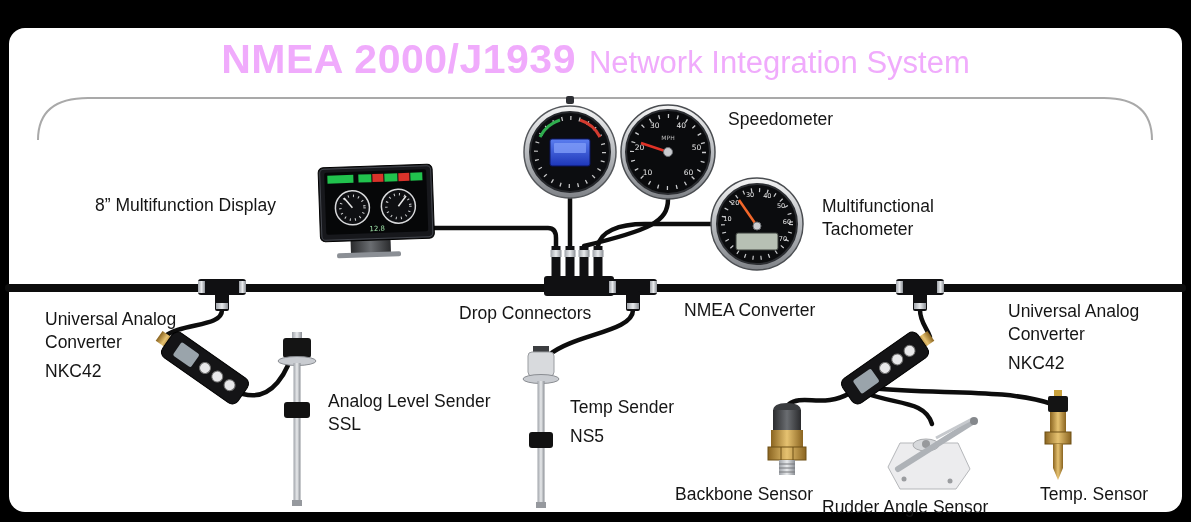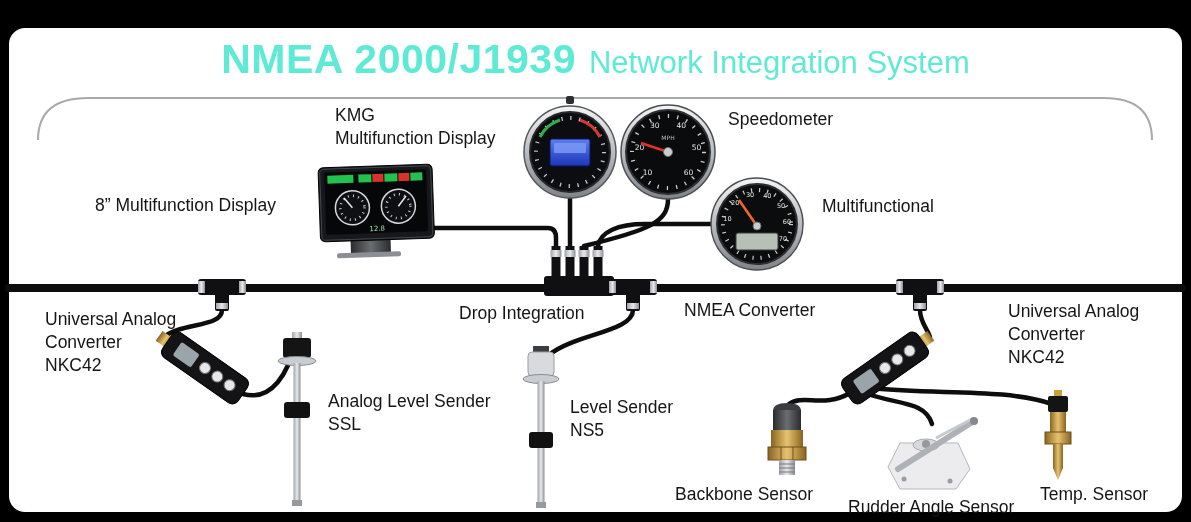--- a/index.html
+++ b/index.html
@@ -1,25 +1,25 @@
 <!DOCTYPE html>
 <html><head>
 <meta charset="utf-8">
 <style>
   *{box-sizing:border-box}
   body{margin:0;background:#555}
   .stage{position:relative;width:1191px;height:522px;background:#000;overflow:hidden;
          font-family:"Liberation Sans",sans-serif}
   .panel{position:absolute;left:9px;top:28px;right:9px;bottom:10px;background:#ffffff;border-radius:16px}
   svg.layer{position:absolute;left:0;top:0}
-  .title{position:absolute;left:0;top:36px;width:100%;text-align:center;color:#5eead4;white-space:nowrap}
+  .title{position:absolute;left:0;top:36px;width:100%;text-align:center;color:#f0abfc;white-space:nowrap}
   .title .main{font-size:41px;font-weight:700;letter-spacing:.5px}
   .title .sub{font-size:31px;font-weight:500;margin-left:13px}
   .lbl{position:absolute;font-size:17.5px;color:#151515;line-height:1.32;white-space:nowrap}
-  .gap{margin-top:0}
+  .gap{margin-top:6px}
   text{font-family:"DejaVu Sans",sans-serif;text-anchor:middle;dominant-baseline:middle}
   .gnum{font-size:7.5px;fill:#e9e9e9}
   .gnum2{font-size:6.5px;fill:#e9e9e9}
   .gunit{font-size:6px;fill:#bdbdbd}
   .readout{font-size:7px;fill:#9fe2a8}
 </style>
 </head>
 <body>
 
 <div class="stage">
@@ -234,71 +234,68 @@
     <g transform="translate(1058,396)">
       <rect x="-4" y="-6" width="8" height="8" fill="#c9a23d"></rect>
       <rect x="-10" y="0" width="20" height="16" rx="2" fill="#141414"></rect>
       <rect x="-8" y="16" width="16" height="20" fill="url(#brass)"></rect>
       <rect x="-13" y="36" width="26" height="12" fill="url(#brass)" stroke="#6e5016"></rect>
       <rect x="-5" y="48" width="10" height="24" fill="url(#brass)"></rect>
       <path d="M -5 72 L 5 72 L 0 84 Z" fill="url(#brass)"></path>
     </g>
   </svg>
 
-  <div class="lbl" style="left:335px;top:104px">
-    <div>KMG</div>
-    <div>Multifunction Display</div>
-  </div>
 
   <div class="lbl" style="left:728px;top:108px">
     <div>Speedometer</div>
   </div>
 
   <div class="lbl" style="left:95px;top:194px">
     <div>8” Multifunction Display</div>
   </div>
 
   <div class="lbl" style="left:822px;top:195px">
     <div>Multifunctional</div>
+    <div>Tachometer</div>
   </div>
 
   <div class="lbl" style="left:459px;top:302px">
-    <div>Drop Integration</div>
+    <div>Drop Connectors</div>
   </div>
 
   <div class="lbl" style="left:684px;top:299px">
     <div>NMEA Converter</div>
   </div>
 
   <div class="lbl" style="left:45px;top:308px">
     <div>Universal Analog</div>
     <div>Converter</div>
     <div class="gap">NKC42</div>
   </div>
 
   <div class="lbl" style="left:328px;top:390px">
     <div>Analog Level Sender</div>
     <div>SSL</div>
   </div>
 
   <div class="lbl" style="left:570px;top:396px">
-    <div>Level Sender</div>
+    <div>Temp Sender</div>
     <div class="gap">NS5</div>
   </div>
 
   <div class="lbl" style="left:1008px;top:300px">
     <div>Universal Analog</div>
     <div>Converter</div>
     <div class="gap">NKC42</div>
   </div>
 
   <div class="lbl" style="left:675px;top:483px">
     <div>Backbone Sensor</div>
   </div>
 
-  <div class="lbl" style="left:848px;top:496px">
+  <div class="lbl" style="left:822px;top:496px">
     <div>Rudder Angle Sensor</div>
   </div>
 
   <div class="lbl" style="left:1040px;top:483px">
     <div>Temp. Sensor</div>
   </div>
 </div>
 
 </body></html>

